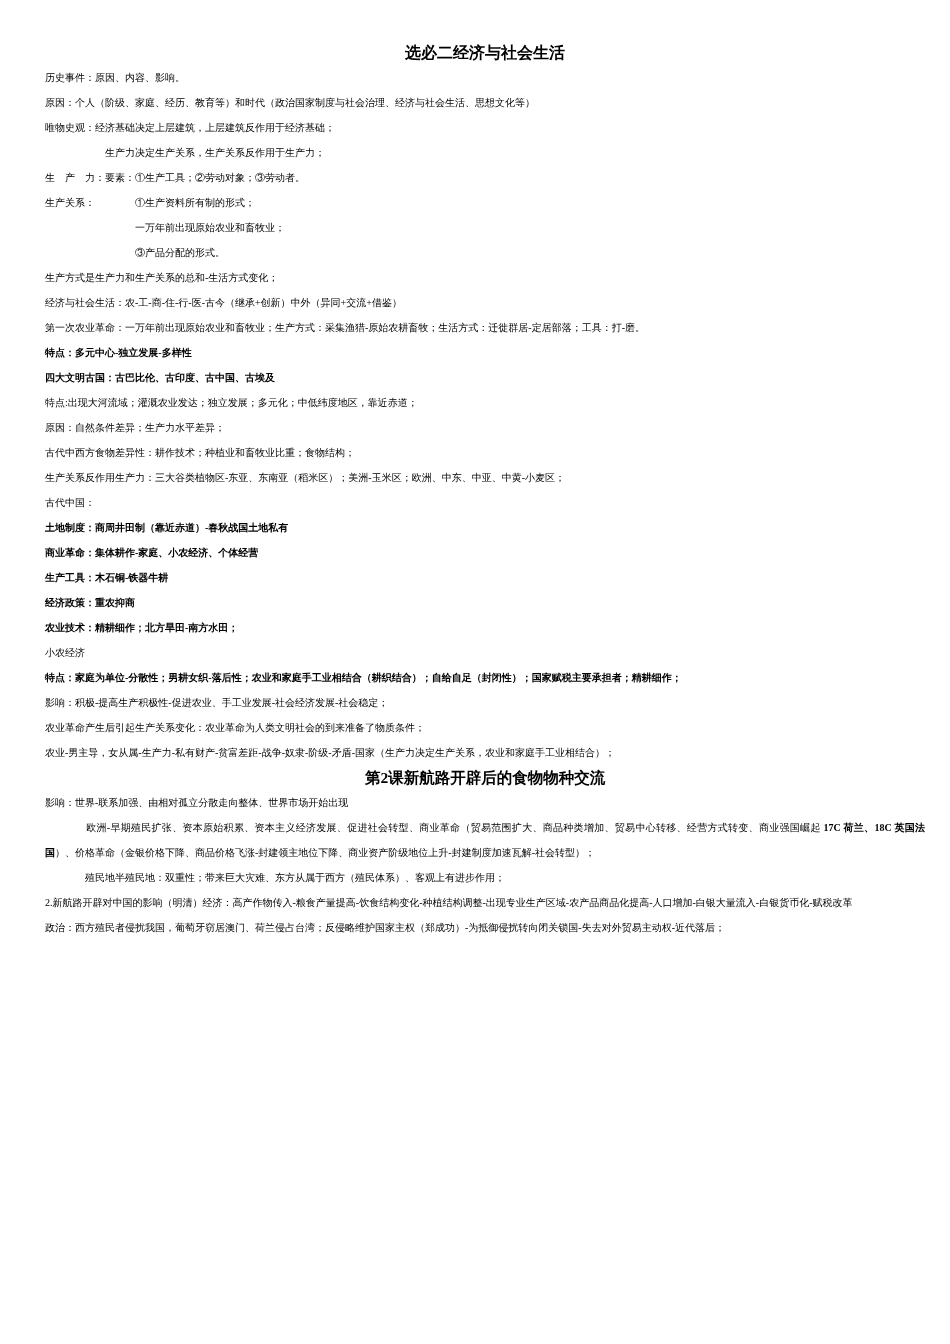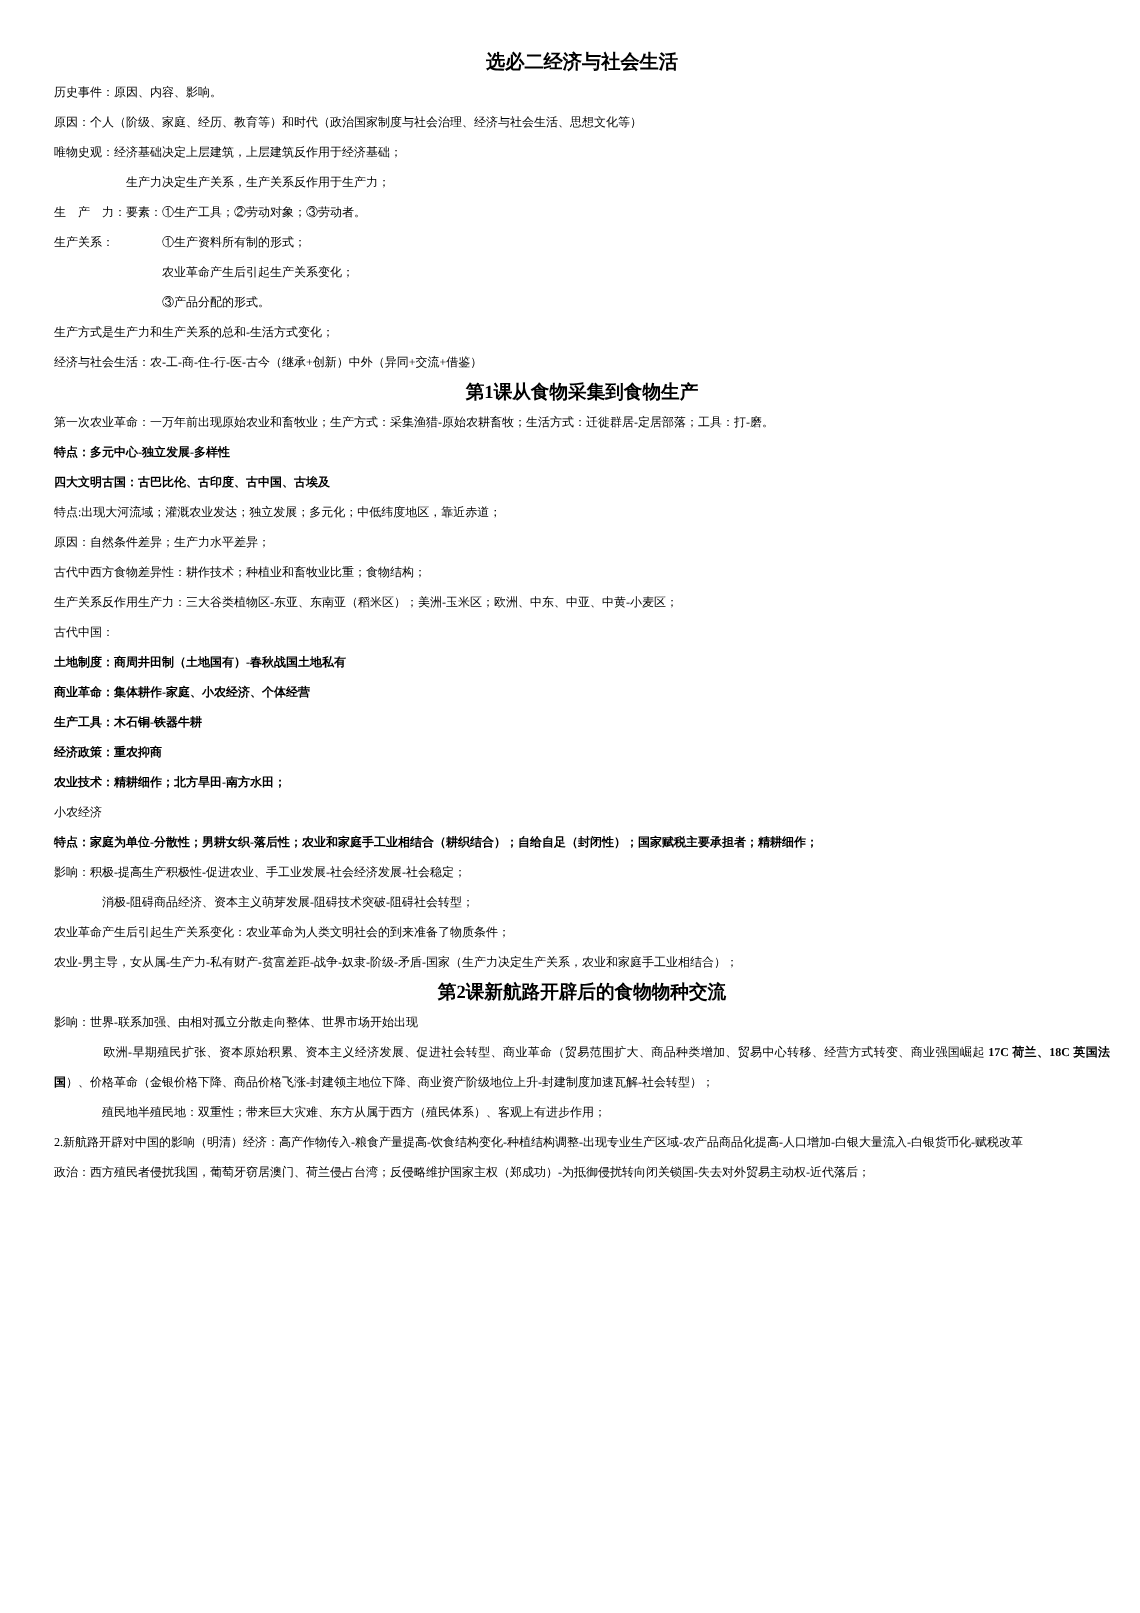--- a/index.html
+++ b/index.html
@@ -40,42 +40,40 @@
 <body>
 
 <div class="page">
     <div class="para title">选必二经济与社会生活</div>
     <div class="para body">历史事件：原因、内容、影响。</div>
     <div class="para body">原因：个人（阶级、家庭、经历、教育等）和时代（政治国家制度与社会治理、经济与社会生活、思想文化等）</div>
     <div class="para body">唯物史观：经济基础决定上层建筑，上层建筑反作用于经济基础；</div>
     <div class="para body">　　　　　　生产力决定生产关系，生产关系反作用于生产力；</div>
     <div class="para body">生　产　力：要素：①生产工具；②劳动对象；③劳动者。</div>
     <div class="para body">生产关系：　　　　①生产资料所有制的形式；</div>
-    <div class="para body">　　　　　　　　　农业革命产生后引起生产关系变化；</div>
+    <div class="para body">　　　　　　　　　一万年前出现原始农业和畜牧业；</div>
     <div class="para body">　　　　　　　　　③产品分配的形式。</div>
     <div class="para body">生产方式是生产力和生产关系的总和-生活方式变化；</div>
     <div class="para body">经济与社会生活：农-工-商-住-行-医-古今（继承+创新）中外（异同+交流+借鉴）</div>
-    <div class="para heading">第1课从食物采集到食物生产</div>
     <div class="para body">第一次农业革命：一万年前出现原始农业和畜牧业；生产方式：采集渔猎-原始农耕畜牧；生活方式：迁徙群居-定居部落；工具：打-磨。</div>
     <div class="para body bold">特点：多元中心-独立发展-多样性</div>
     <div class="para body bold">四大文明古国：古巴比伦、古印度、古中国、古埃及</div>
     <div class="para body">特点:出现大河流域；灌溉农业发达；独立发展；多元化；中低纬度地区，靠近赤道；</div>
     <div class="para body">原因：自然条件差异；生产力水平差异；</div>
     <div class="para body">古代中西方食物差异性：耕作技术；种植业和畜牧业比重；食物结构；</div>
     <div class="para body">生产关系反作用生产力：三大谷类植物区-东亚、东南亚（稻米区）；美洲-玉米区；欧洲、中东、中亚、中黄-小麦区；</div>
     <div class="para body">古代中国：</div>
-    <div class="para body bold">土地制度：商周井田制（土地国有）-春秋战国土地私有</div>
+    <div class="para body bold">土地制度：商周井田制（靠近赤道）-春秋战国土地私有</div>
     <div class="para body bold">商业革命：集体耕作-家庭、小农经济、个体经营</div>
     <div class="para body bold">生产工具：木石铜-铁器牛耕</div>
     <div class="para body bold">经济政策：重农抑商</div>
     <div class="para body bold">农业技术：精耕细作；北方旱田-南方水田；</div>
     <div class="para body">小农经济</div>
     <div class="para body bold">特点：家庭为单位-分散性；男耕女织-落后性；农业和家庭手工业相结合（耕织结合）；自给自足（封闭性）；国家赋税主要承担者；精耕细作；</div>
     <div class="para body">影响：积极-提高生产积极性-促进农业、手工业发展-社会经济发展-社会稳定；</div>
-    <div class="para body">　　　　消极-阻碍商品经济、资本主义萌芽发展-阻碍技术突破-阻碍社会转型；</div>
     <div class="para body">农业革命产生后引起生产关系变化：农业革命为人类文明社会的到来准备了物质条件；</div>
     <div class="para body">农业-男主导，女从属-生产力-私有财产-贫富差距-战争-奴隶-阶级-矛盾-国家（生产力决定生产关系，农业和家庭手工业相结合）；</div>
     <div class="para heading">第2课新航路开辟后的食物物种交流</div>
     <div class="para body">影响：世界-联系加强、由相对孤立分散走向整体、世界市场开始出现</div>
     <div class="para body"><span>　　　　欧洲-早期殖民扩张、资本原始积累、资本主义经济发展、促进社会转型、商业革命（贸易范围扩大、商品种类增加、贸易中心转移、经营方式转变、商业强国崛起 </span><span class="b">17C 荷兰、18C 英国法国</span><span>）、价格革命（金银价格下降、商品价格飞涨-封建领主地位下降、商业资产阶级地位上升-封建制度加速瓦解-社会转型）；</span></div>
     <div class="para body">　　　　殖民地半殖民地：双重性；带来巨大灾难、东方从属于西方（殖民体系）、客观上有进步作用；</div>
     <div class="para body">2.新航路开辟对中国的影响（明清）经济：高产作物传入-粮食产量提高-饮食结构变化-种植结构调整-出现专业生产区域-农产品商品化提高-人口增加-白银大量流入-白银货币化-赋税改革</div>
     <div class="para body">政治：西方殖民者侵扰我国，葡萄牙窃居澳门、荷兰侵占台湾；反侵略维护国家主权（郑成功）-为抵御侵扰转向闭关锁国-失去对外贸易主动权-近代落后；</div>
   </div>
 

